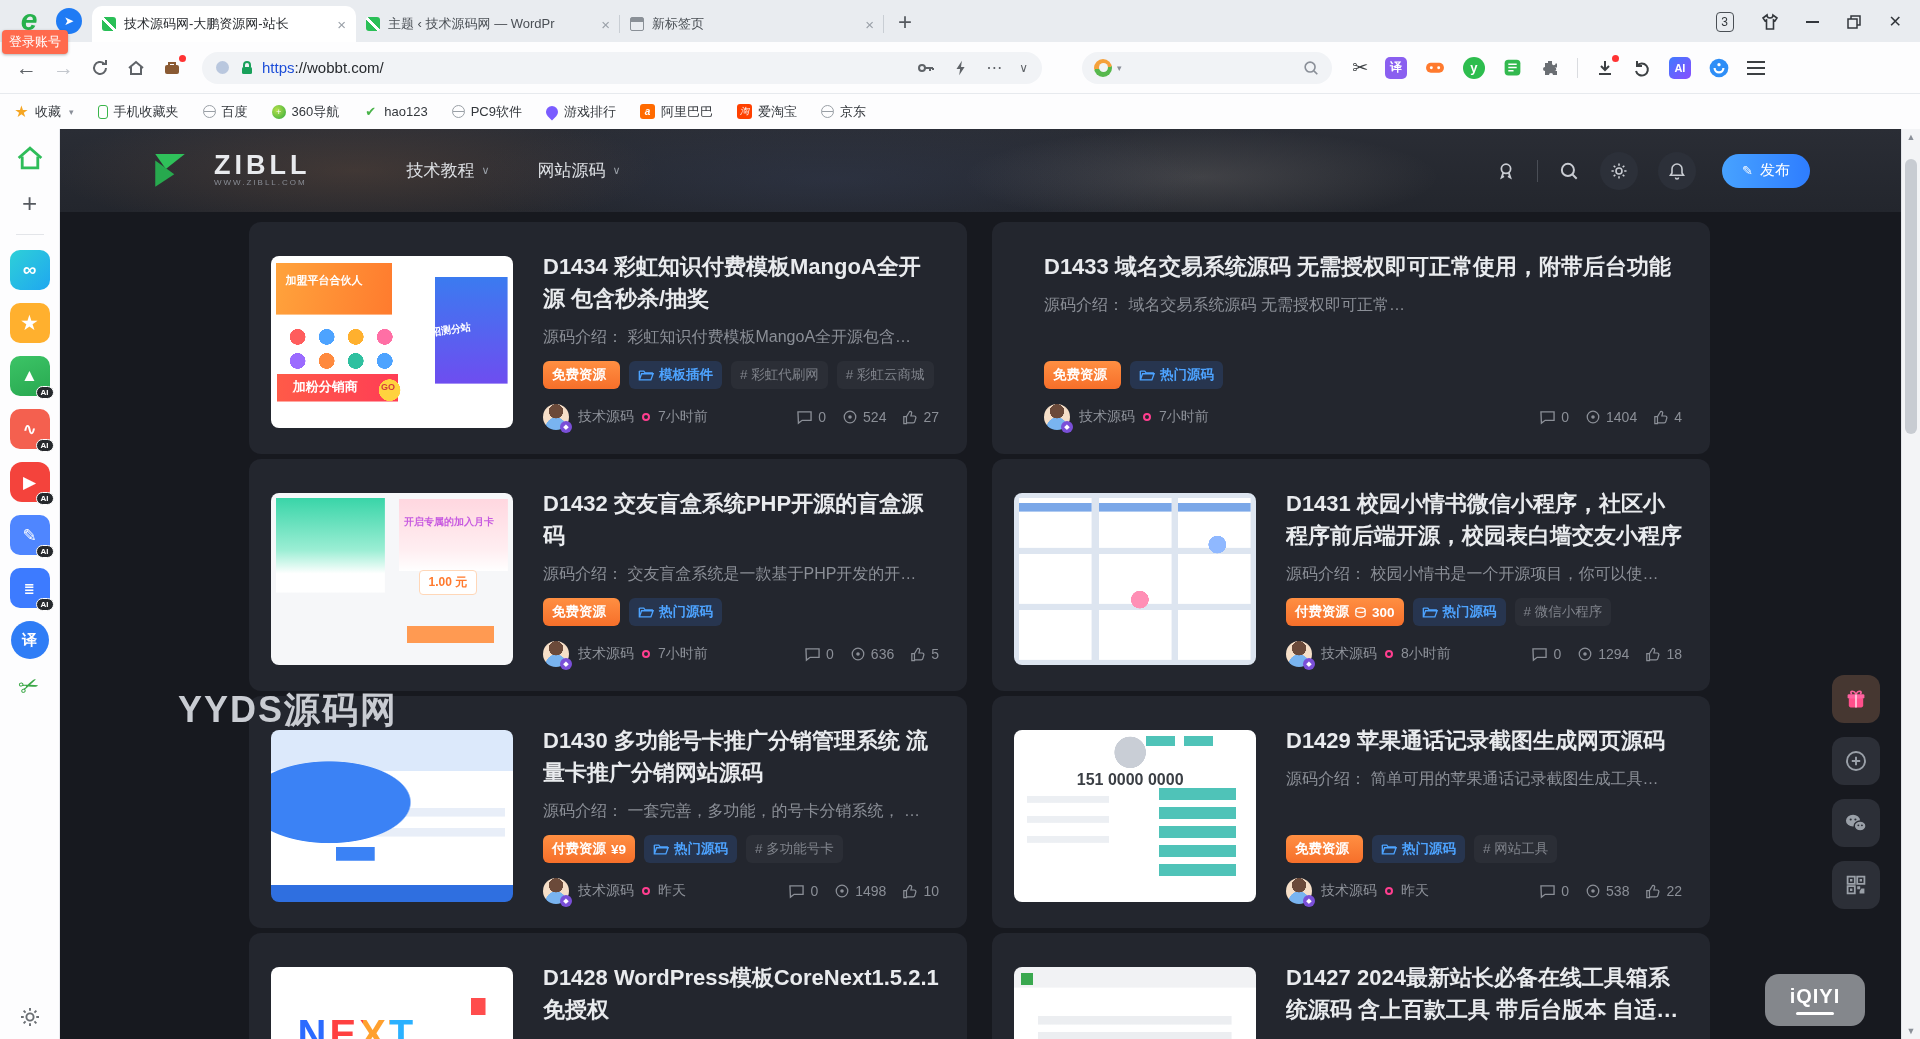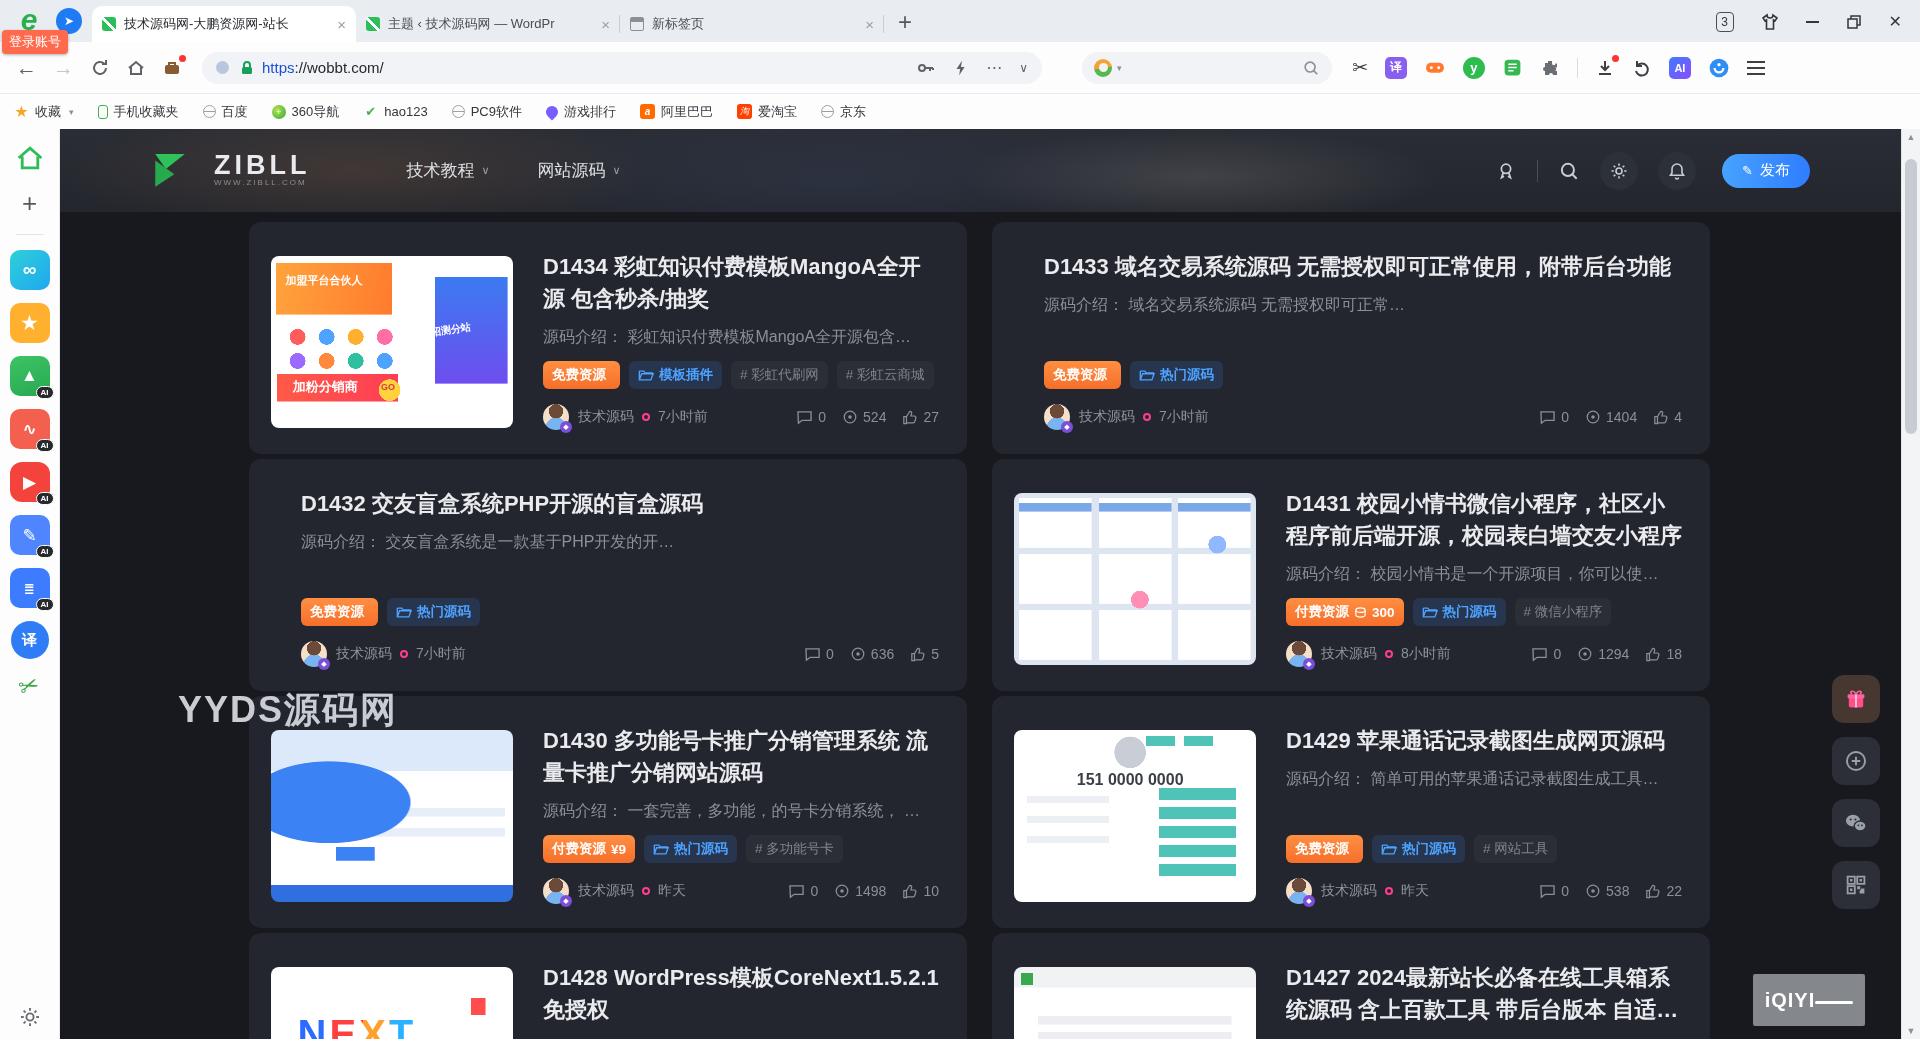--- a/index.html
+++ b/index.html
@@ -193,21 +193,21 @@
     linear-gradient(#eceef1,#eceef1),linear-gradient(#eceef1,#eceef1),
     linear-gradient(#f1f2f4,#f1f2f4),linear-gradient(#f7f8fa,#f7f8fa),linear-gradient(#fff,#fff);
     background-repeat:no-repeat;background-size:5% 7%,13% 9%,80% 5%,80% 5%,100% 12%,100% 26%,100% 100%;
     background-position:3% 4%,34% 54%,50% 30%,50% 40%,0 0,0 100%,0 0}
 
   
   .watermark{position:absolute;left:118px;top:557px;font-size:36px;font-weight:700;color:#c9ccd2;letter-spacing:2px;z-index:6}
   .float-btns{position:absolute;right:21px;top:546px;display:flex;flex-direction:column;gap:14px;z-index:6}
   .fab{width:48px;height:48px;border-radius:12px;background:#2c2f37;display:flex;align-items:center;justify-content:center}
   .fab.gift{background:#463731}
-  .iqiyi{position:absolute;right:36px;top:845px;width:112px;height:52px;border-radius:2px;background:rgba(148,150,156,.88);display:flex;flex-direction:row;align-items:center;justify-content:center;z-index:6}
+  .iqiyi{position:absolute;right:36px;top:845px;width:100px;height:52px;border-radius:14px;background:rgba(148,150,156,.88);display:flex;flex-direction:column;align-items:center;justify-content:center;z-index:6}
   .iqiyi-text{color:#fff;font-size:20px;font-weight:800;letter-spacing:1px}
   .iqiyi-bar{width:38px;height:3px;background:#fff;border-radius:2px;margin-top:4px}
 
   
   .scrollbar{width:19px;background:#f3f4f6;border-left:1px solid #e2e4e8;position:relative;flex:none}
   .sb-arrow{position:absolute;left:0;right:0;text-align:center;font-size:9px;color:#8a8f98}
   .sb-up{top:3px}.sb-down{bottom:3px}
   .sb-thumb{position:absolute;left:3px;width:12px;top:30px;height:275px;border-radius:6px;background:#c8ccd2}
 </style>
 </head>
@@ -610,20 +610,24 @@
           <svg width="16" height="15" viewBox="0 0 18 17">
                     <path d="M2 7.5h3v8H2zM5 14.5h7.6c.9 0 1.6-.6 1.8-1.4l1.2-4A1.8 1.8 0 0 0 13.9 6.8H10l.8-3A1.5 1.5 0 0 0 8 2.6L5 7.5z" fill="none" stroke="#8b8f97" stroke-width="1.4"></path>
                   </svg>
           <span>4</span>
         </span>
       </div>
     </div>
   </article>
 
   <article class="post-card">
+    <div class="thumb v1432">
+              <span class="tt tt0">开启专属的加入月卡</span>
+              <span class="tt tt1">1.00 元</span>
+            </div>
     <div class="card-body">
       <h2 class="post-title">D1432 交友盲盒系统PHP开源的盲盒源码</h2>
       <p class="post-desc"><span>源码介绍： </span><span>交友盲盒系统是一款基于PHP开发的开…</span></p>
       <div class="flex-spacer"></div>
       <div class="badge-row">
         <span class="chip chip-price">
           <span class="pb-label">免费资源</span>
 
           <span class="pb-amount"></span>
         </span>

